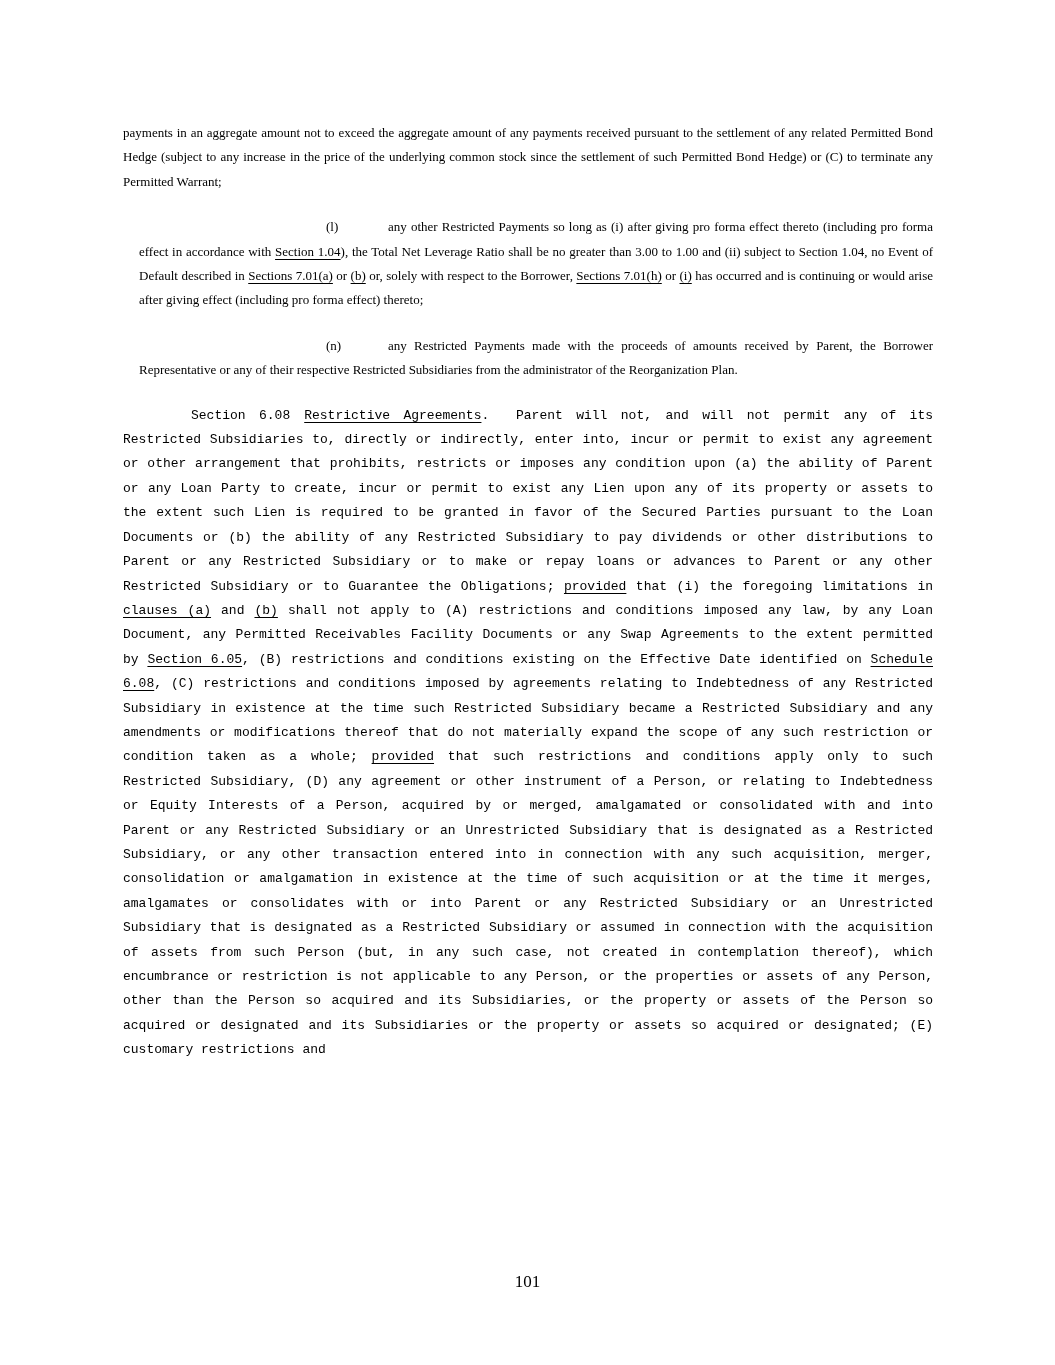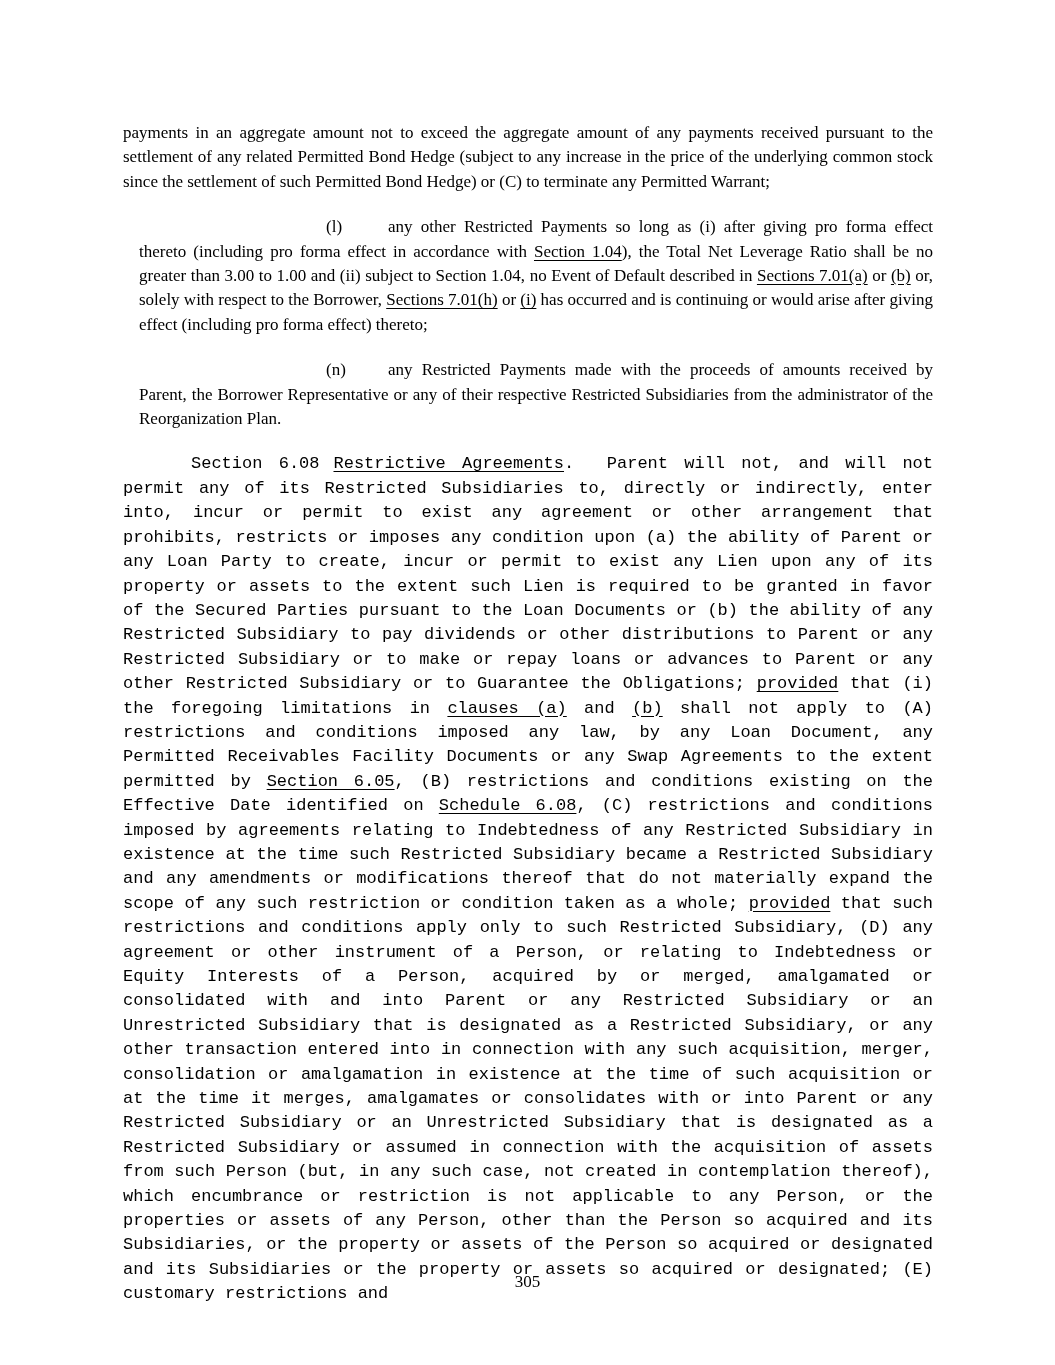--- a/index.html
+++ b/index.html
@@ -20,21 +20,21 @@
     top: 0; left: 0;
     width: 1055px;
     height: 1365px;
     background: #ffffff;
   }
   .text-block {
     position: absolute;
     top: 121px;
     left: 123px;
     width: 810px;
-    font-size: 17px;
+    font-size: 13px;
     line-height: 24.4px;
     text-align: justify;
   }
   p.doc-para {
     margin: 0 0 21px 0;
     padding: 0;
   }
   
   p.labeled {
     text-indent: 187px;
@@ -70,14 +70,14 @@
 </head>
 <body>
 
 <div class="page">
   <div class="text-block">
     <p class="doc-para"><span>payments in an aggregate amount not to exceed the aggregate amount of any payments received pursuant to the settlement of any related Permitted Bond Hedge (subject to any increase in the price of the underlying common stock since the settlement of such Permitted Bond Hedge) or (C) to terminate any Permitted Warrant;</span></p>
     <p class="doc-para labeled"><span class="plabel">(l)</span><span>any other Restricted Payments so long as (i) after giving pro forma effect thereto (including pro forma effect in accordance with </span><span class="u">Section 1.04</span><span>), the Total Net Leverage Ratio shall be no greater than 3.00 to 1.00 and (ii) subject to Section 1.04, no Event of Default described in </span><span class="u">Sections 7.01(a)</span><span> or </span><span class="u">(b)</span><span> or, solely with respect to the Borrower, </span><span class="u">Sections 7.01(h)</span><span> or </span><span class="u">(i)</span><span> has occurred and is continuing or would arise after giving effect (including pro forma effect) thereto;</span></p>
     <p class="doc-para labeled"><span class="plabel">(n)</span><span>any Restricted Payments made with the proceeds of amounts received by Parent, the Borrower Representative or any of their respective Restricted Subsidiaries from the administrator of the Reorganization Plan.</span></p>
     <p class="doc-para section-para"><span>Section 6.08</span><span class="gap-small"></span><span class="u">Restrictive Agreements</span><span>.&nbsp; Parent will not, and will not permit any of its Restricted Subsidiaries to, directly or indirectly, enter into, incur or permit to exist any agreement or other arrangement that prohibits, restricts or imposes any condition upon (a) the ability of Parent or any Loan Party to create, incur or permit to exist any Lien upon any of its property or assets to the extent such Lien is required to be granted in favor of the Secured Parties pursuant to the Loan Documents or (b) the ability of any Restricted Subsidiary to pay dividends or other distributions to Parent or any Restricted Subsidiary or to make or repay loans or advances to Parent or any other Restricted Subsidiary or to Guarantee the Obligations; </span><span class="u">provided</span><span> that (i) the foregoing limitations in </span><span class="u">clauses (a)</span><span> and </span><span class="u">(b)</span><span> shall not apply to (A) restrictions and conditions imposed any law, by any Loan Document, any Permitted Receivables Facility Documents or any Swap Agreements to the extent permitted by </span><span class="u">Section 6.05</span><span>, (B) restrictions and conditions existing on the Effective Date identified on </span><span class="u">Schedule 6.08</span><span>, (C) restrictions and conditions imposed by agreements relating to Indebtedness of any Restricted Subsidiary in existence at the time such Restricted Subsidiary became a Restricted Subsidiary and any amendments or modifications thereof that do not materially expand the scope of any such restriction or condition taken as a whole; </span><span class="u">provided</span><span> that such restrictions and conditions apply only to such Restricted Subsidiary, (D) any agreement or other instrument of a Person, or relating to Indebtedness or Equity Interests of a Person, acquired by or merged, amalgamated or consolidated with and into Parent or any Restricted Subsidiary or an Unrestricted Subsidiary that is designated as a Restricted Subsidiary, or any other transaction entered into in connection with any such acquisition, merger, consolidation or amalgamation in existence at the time of such acquisition or at the time it merges, amalgamates or consolidates with or into Parent or any Restricted Subsidiary or an Unrestricted Subsidiary that is designated as a Restricted Subsidiary or assumed in connection with the acquisition of assets from such Person (but, in any such case, not created in contemplation thereof), which encumbrance or restriction is not applicable to any Person, or the properties or assets of any Person, other than the Person so acquired and its Subsidiaries, or the property or assets of the Person so acquired or designated and its Subsidiaries or the property or assets so acquired or designated; (E) customary restrictions and</span></p>
   </div>
-  <div class="page-number">305</div>
+  <div class="page-number">101</div>
 </div>
 
 </body></html>

